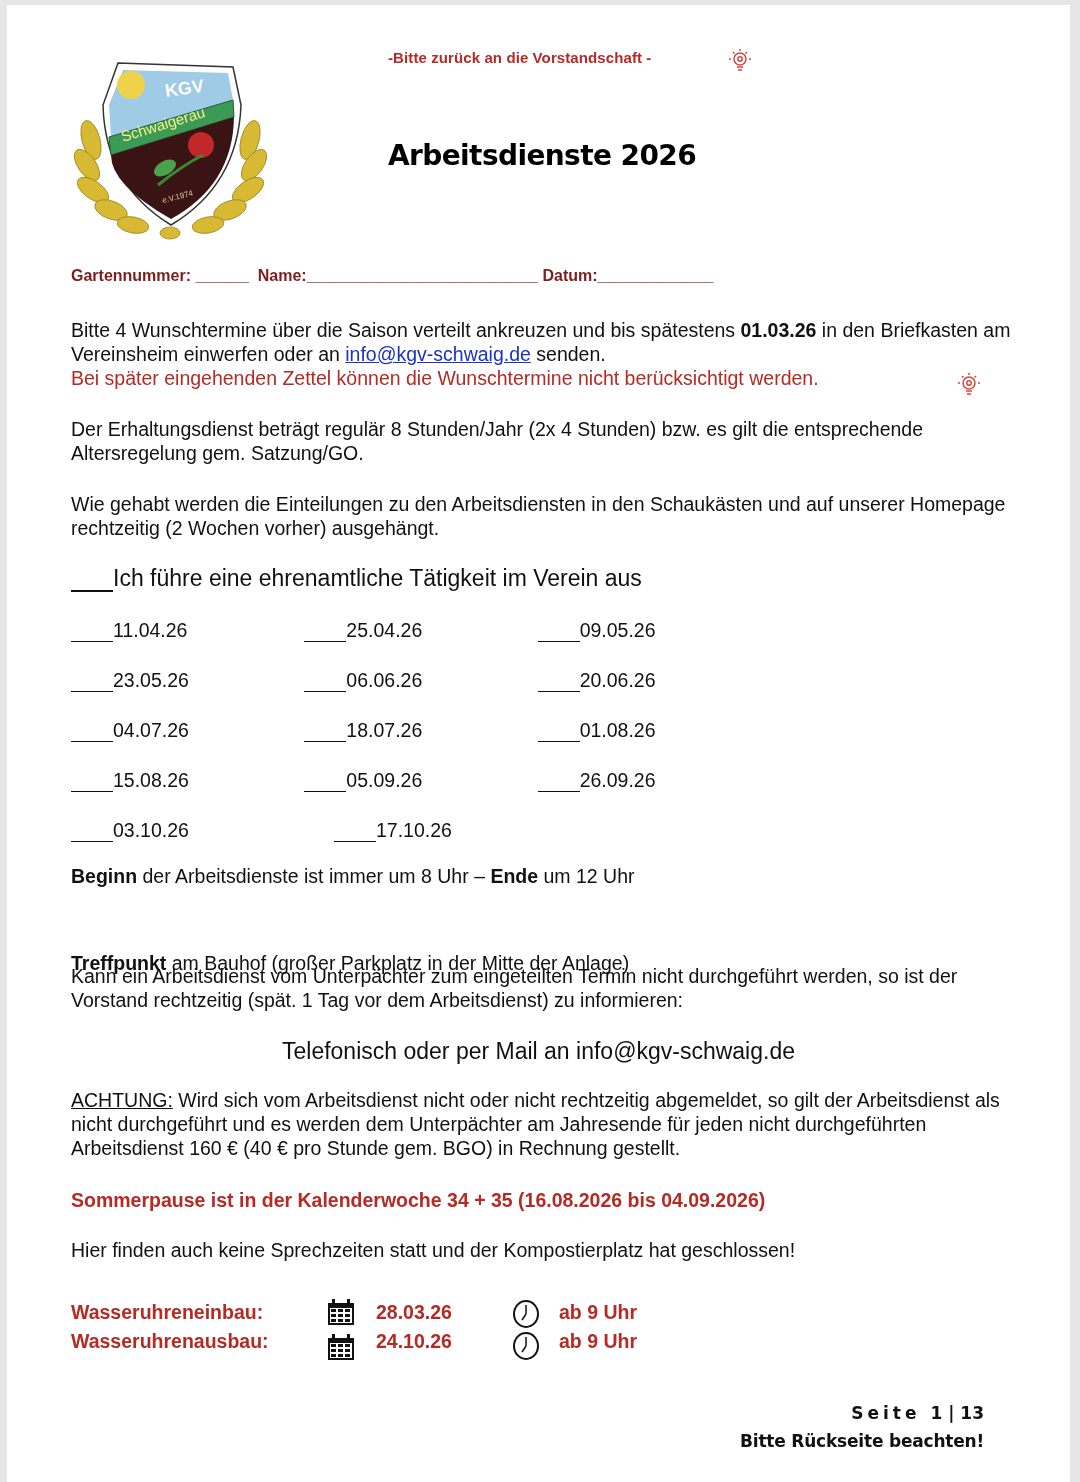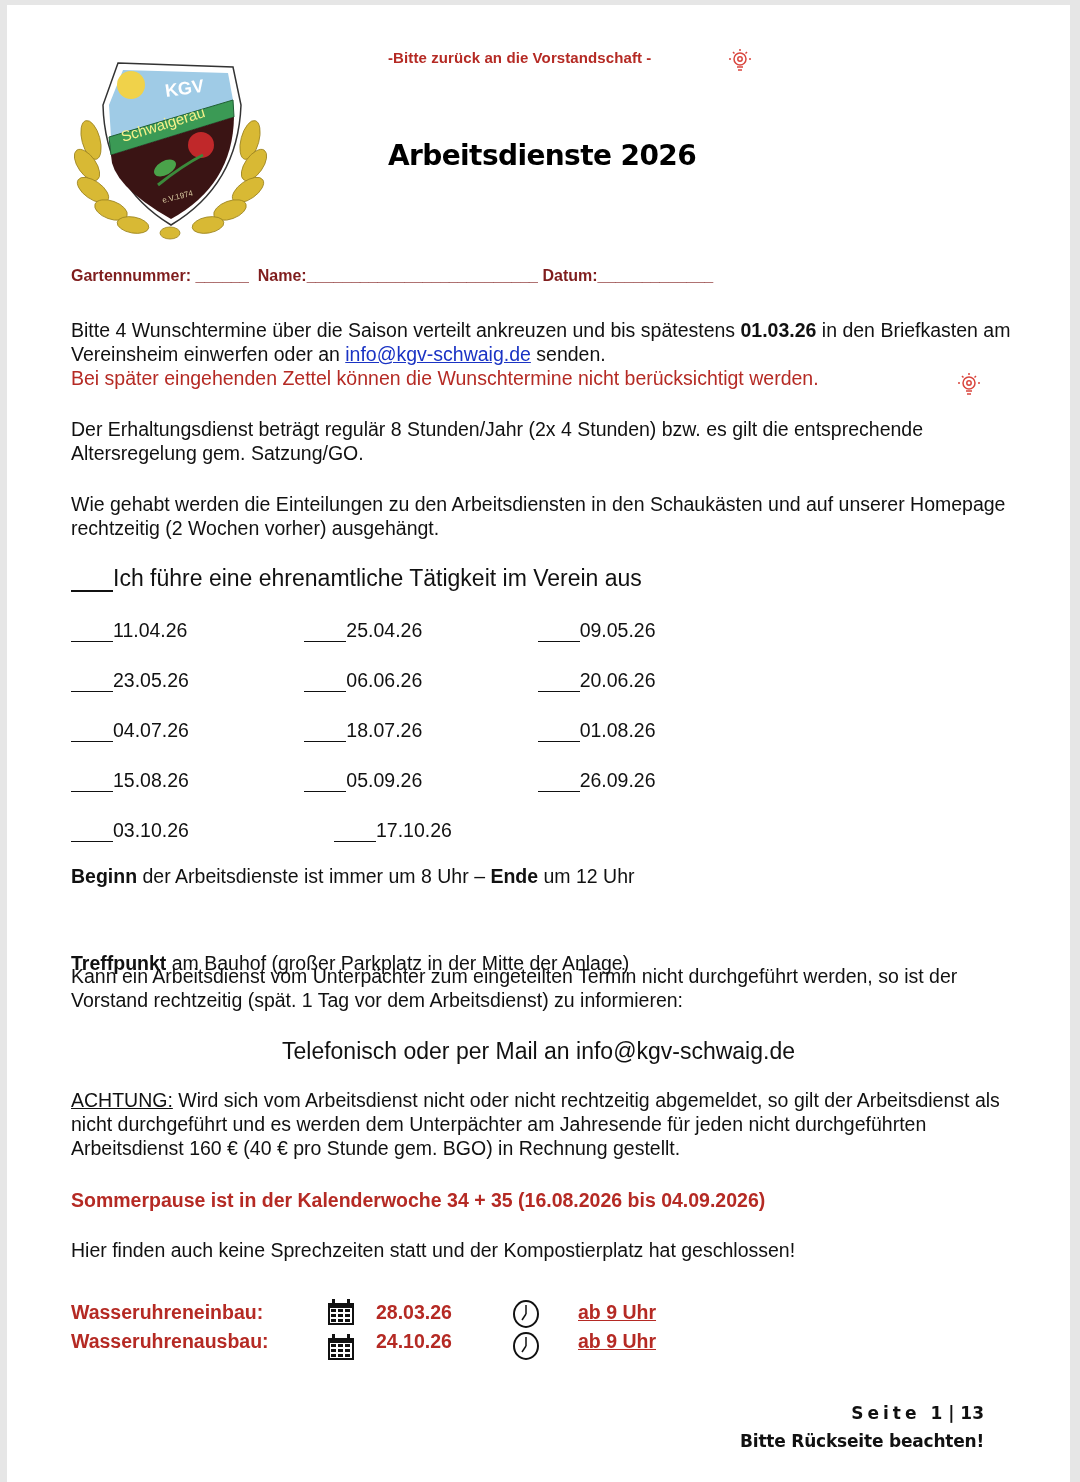--- a/index.html
+++ b/index.html
@@ -35,21 +35,21 @@
     .date-cell { width: 263px; display: flex; align-items: flex-end; height: 26px; }
     .blank { display: inline-block; width: 42px; border-bottom: 1.5px solid #111; height: 20px; margin-right: 0; }
     .honor-row { font-size: 23px; display: flex; align-items: flex-end; height: 26px; margin-bottom: 24px; }
     .honor-row .blank { border-bottom-width: 2.5px; }
     .center-line { left: 0; width: 1063px; text-align: center; font-size: 23px; }
     .water { left: 64px; font-weight: bold; font-size: 19.5px; color: #b52a24; height: 30px; width: 700px; }
     .water .lbl { position: absolute; left: 0; top: 4px; }
     .water .cal { position: absolute; left: 255px; top: 0; width: 30px; height: 30px; }
     .water .dt { position: absolute; left: 305px; top: 4px; }
     .water .clk { position: absolute; left: 440px; top: 2px; width: 30px; height: 30px; }
-    .water .time { position: absolute; left: 507px; top: 4px; text-decoration: underline; }
+    .water .time { position: absolute; left: 488px; top: 4px; }
     .footer { right: 86px; text-align: right; font-family: "DejaVu Sans", sans-serif; font-weight: bold; font-size: 17px; color: #111; }
     .seite { top: 1398px; letter-spacing: 4px; }
     .seite .num { letter-spacing: 0; }
     .back { top: 1426px; letter-spacing: -0.2px; }
   </style>
 </head>
 <body>
 
 <div class="page">
 

